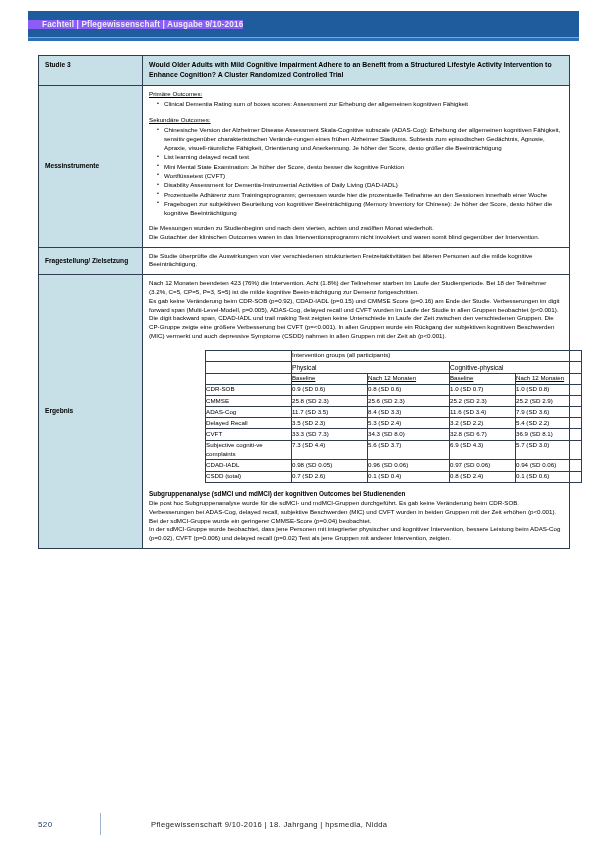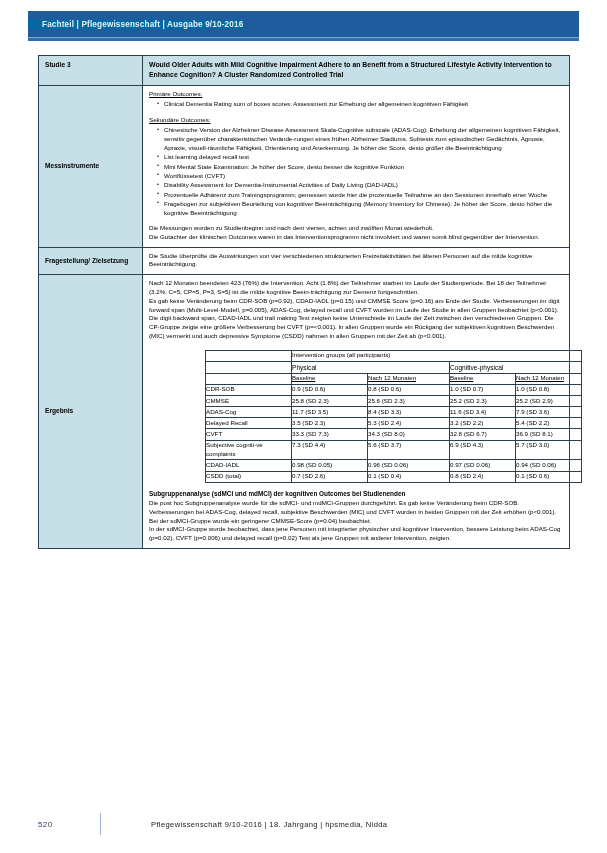--- a/index.html
+++ b/index.html
@@ -27,21 +27,21 @@
     position: absolute;
     left: 28px;
     top: 11px;
     width: 551px;
     height: 26px;
     background: #1F5C9E;
     display: flex;
     align-items: center;
   }
   .header-band-inner {
-    background: #0369a1;
+    background: #8b5cf6;
     padding-left: 14px;
     font-size: 8.2px;
     font-weight: bold;
     color: #E8EEF6;
     letter-spacing: 0.15px;
     white-space: nowrap;
   }
   .header-rule {
     position: absolute;
     left: 28px;

